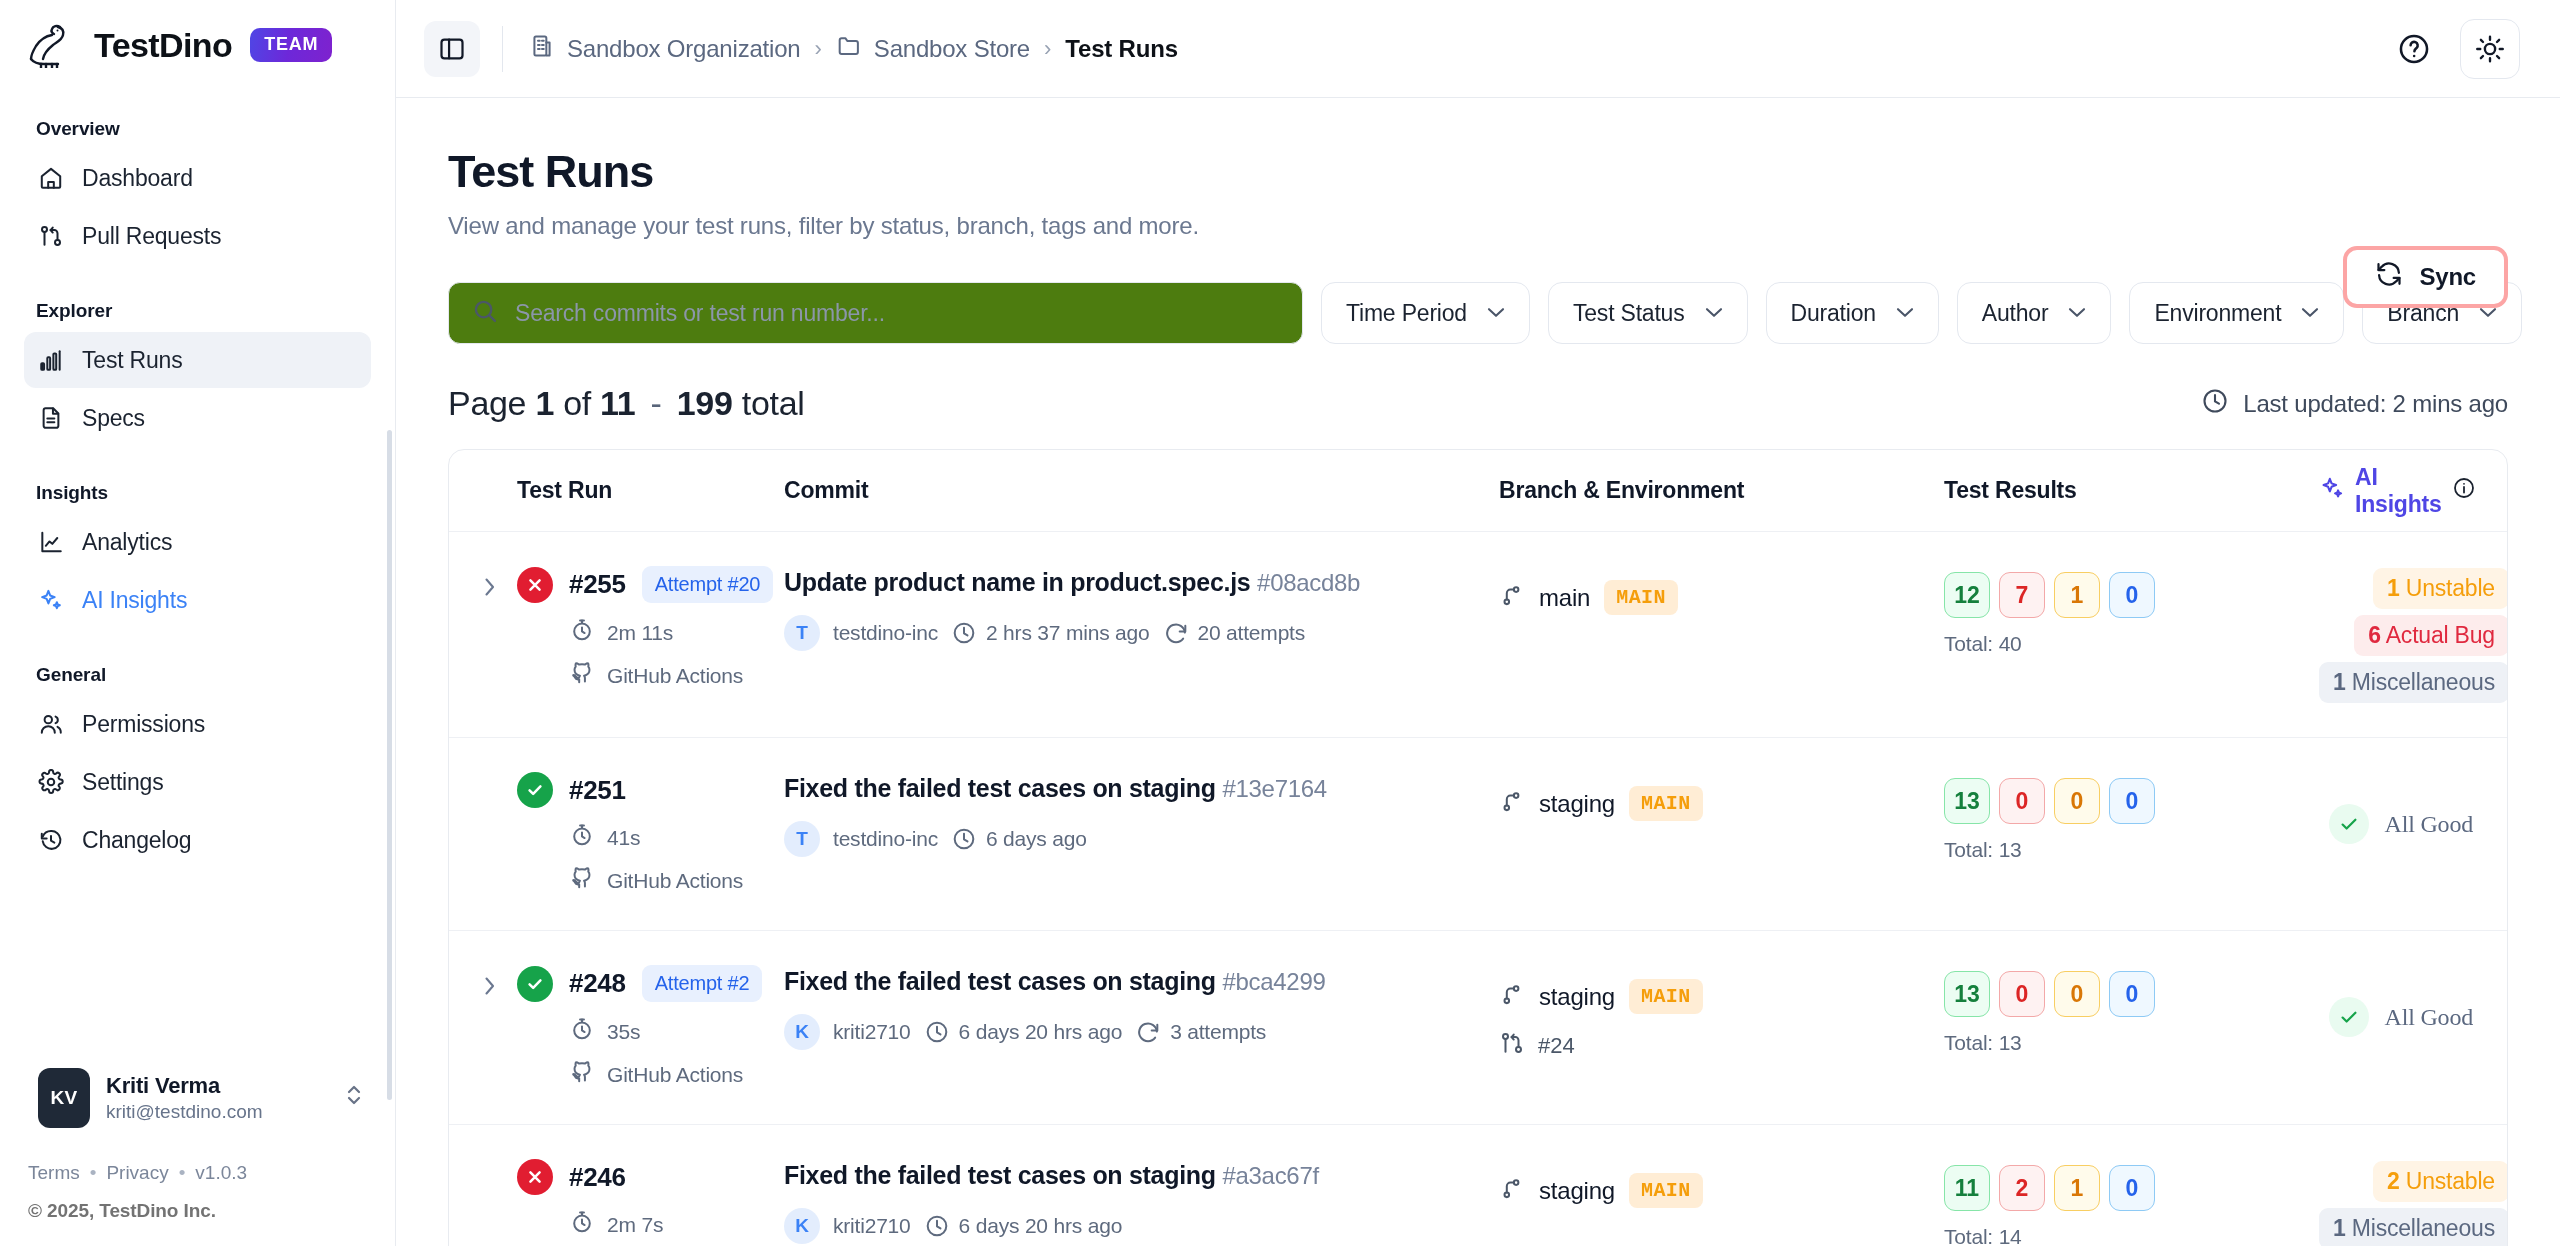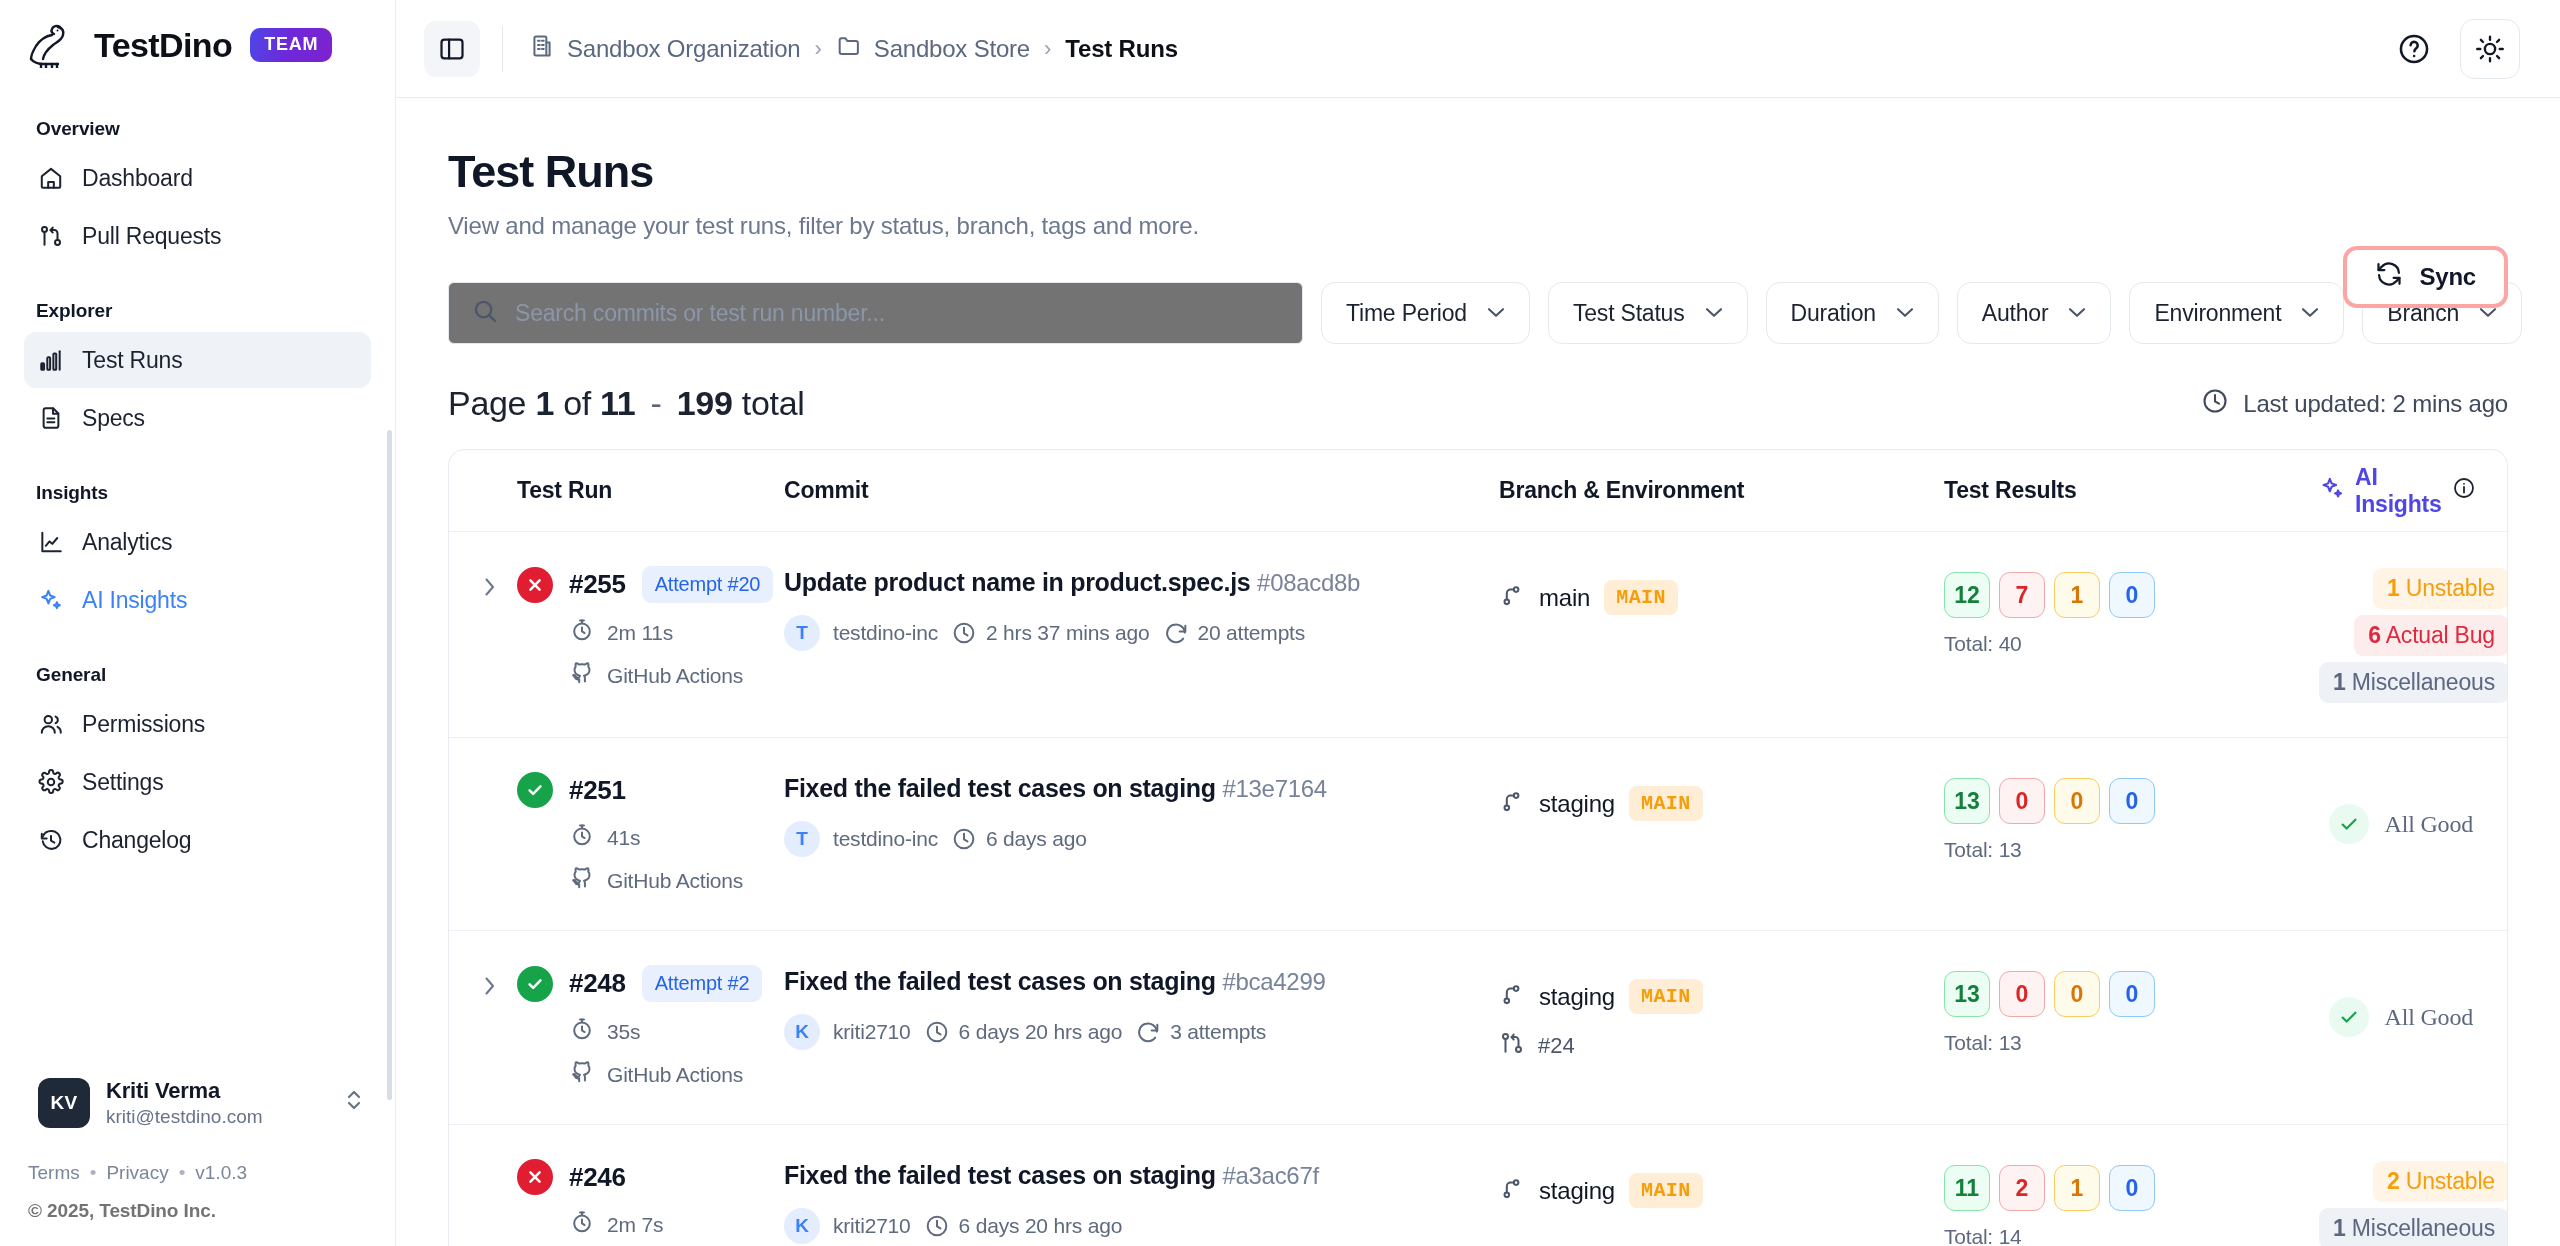--- a/index.html
+++ b/index.html
@@ -49,21 +49,21 @@
   .nav-item.active { background: #eff2f7; }
   .nav-item.accent { color: #3b82f6; }
   .nav-item .ic { width: 26px; height: 26px; flex: 0 0 26px; display: flex; align-items: center; justify-content: center; }
   .nav-item .ic svg { display: block; }
 
   .user-card {
     display: flex; align-items: center; gap: 16px;
     margin: 30px 24px 0 38px; cursor: pointer;
   }
   .avatar-sq {
-    width: 52px; height: 50px; flex: 0 0 52px; border-radius: 12px;
+    width: 52px; height: 60px; flex: 0 0 52px; border-radius: 12px;
     background: #1f2937; color: #fff; font-size: 19px; font-weight: 600;
     display: flex; align-items: center; justify-content: center; letter-spacing: 0.4px;
   }
   .user-meta { display: flex; flex-direction: column; gap: 2px; flex: 1 1 auto; }
   .user-name { font-size: 22px; font-weight: 700; color: #101828; letter-spacing: -0.2px; }
   .user-mail { font-size: 19px; color: #67748b; }
   .updown { color: #687387; font-size: 22px; padding-right: 6px; }
 
   .side-foot { padding: 34px 0 24px 28px; }
   .foot-links { font-size: 19px; color: #7b869a; display: flex; align-items: center; gap: 10px; }
@@ -97,22 +97,22 @@
     width: 60px; height: 60px; border: 1px solid #e4e8ef; border-radius: 14px;
     display: flex; align-items: center; justify-content: center; cursor: pointer; background: #fff;
   }
 
   .content { padding: 48px 52px 0 52px; flex: 1 1 auto; overflow: hidden; }
   .page-title { font-size: 45px; font-weight: 700; color: #101828; letter-spacing: -1px; }
   .page-sub { font-size: 24px; color: #6b7890; padding-top: 14px; letter-spacing: -0.2px; }
 
   .filters { display: flex; align-items: center; gap: 18px; padding-top: 42px; }
   .search-box {
-    flex: 0 0 855px; height: 62px; border: 1px solid #e4e8ef; border-radius: 6px;
-    background: #737373; display: flex; align-items: center; gap: 16px; padding: 0 22px; cursor: text;
+    flex: 0 0 855px; height: 62px; border: 1px solid #e4e8ef; border-radius: 12px;
+    background: #4d7c0f; display: flex; align-items: center; gap: 16px; padding: 0 22px; cursor: text;
   }
   .search-box input {
     border: 0; outline: 0; background: transparent; font-size: 23px; color: #1b2330;
     font-family: inherit; width: 100%; letter-spacing: -0.2px;
   }
   .search-box input::placeholder { color: #8b96a9; }
   .fdrop {
     height: 62px; border: 1px solid #e4e8ef; border-radius: 14px; background: #fff;
     display: flex; align-items: center; gap: 20px; padding: 0 24px; cursor: pointer;
     font-size: 23px; color: #1b2330; letter-spacing: -0.2px; white-space: nowrap;

